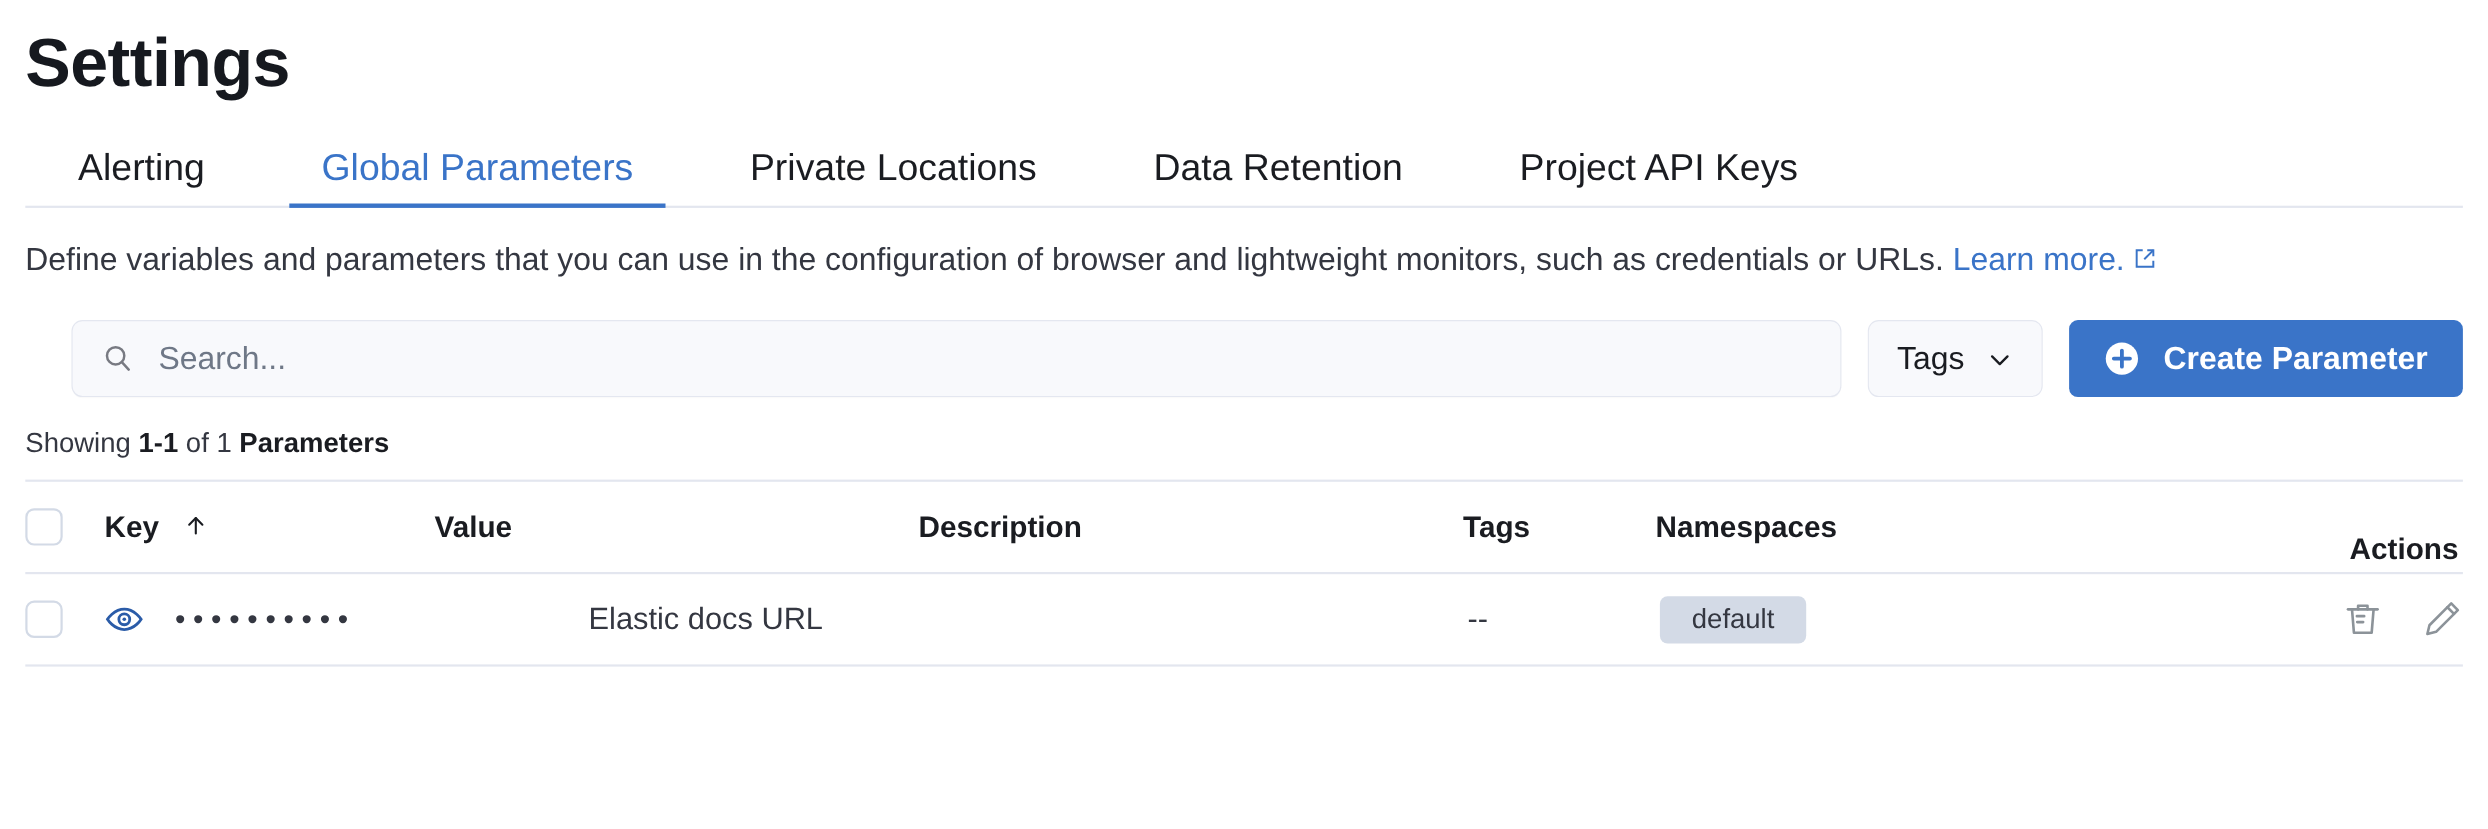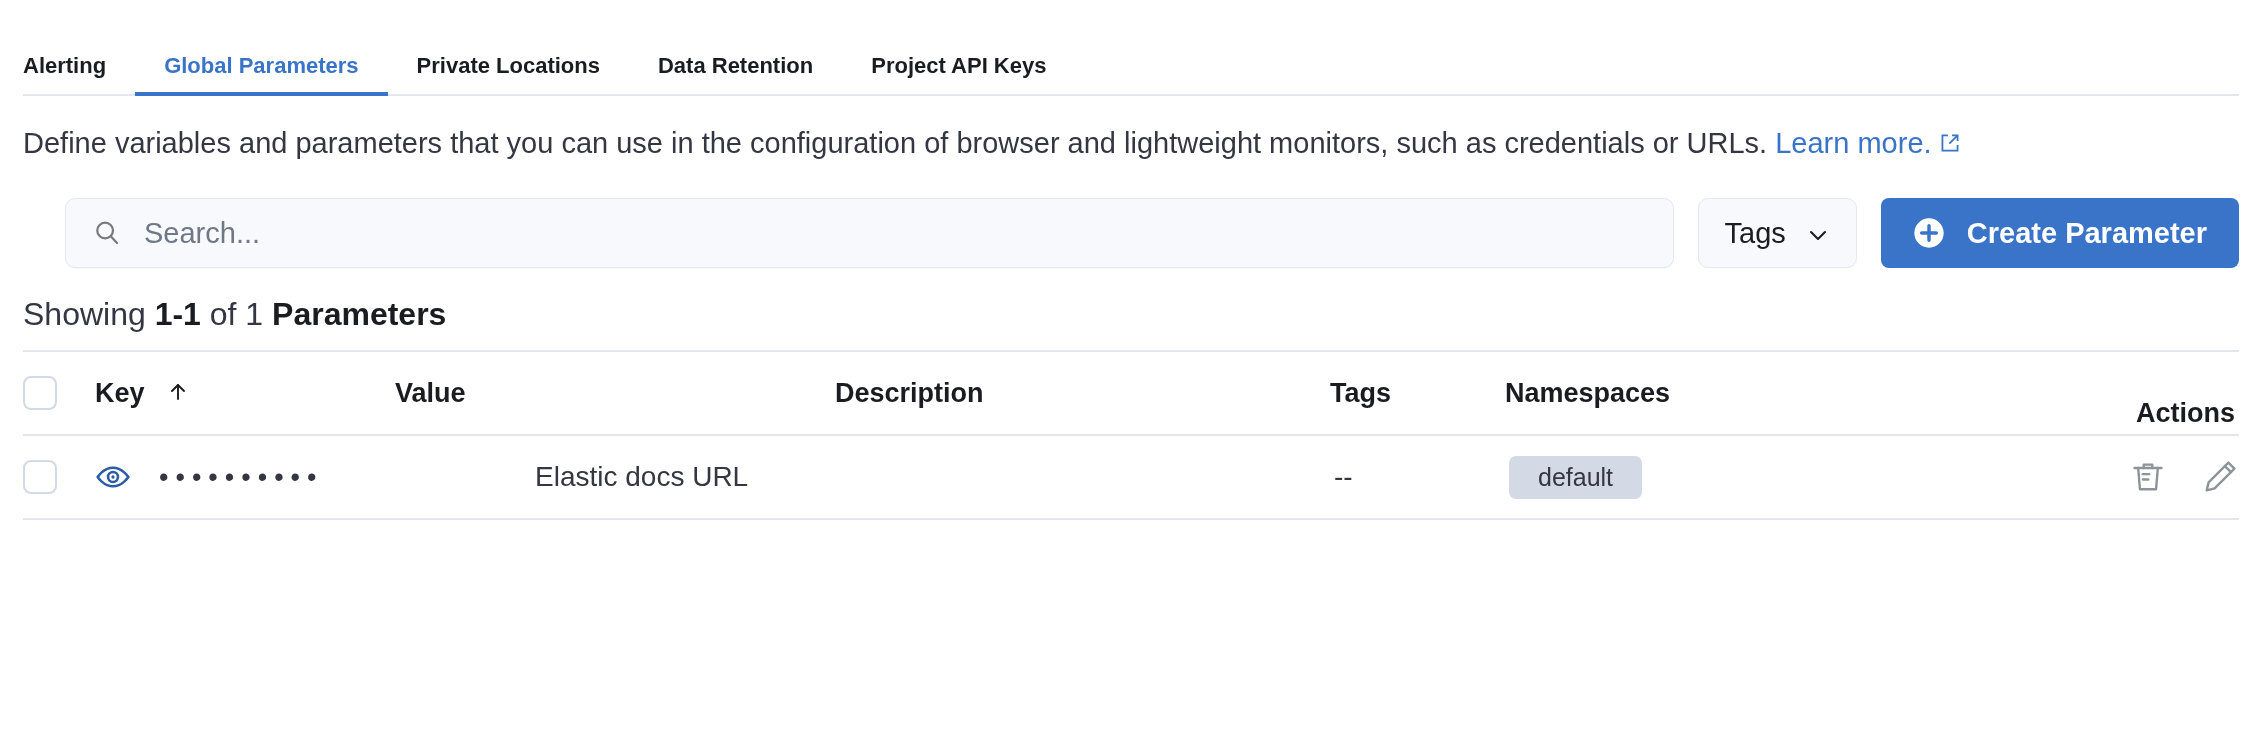--- a/index.html
+++ b/index.html
@@ -37,28 +37,29 @@
   .tabs {
     display: flex;
     align-items: flex-end;
     gap: 0;
     margin-top: 34px;
     border-bottom: 2px solid #e3e6ef;
     height: 62px;
     box-sizing: border-box;
   }
   .tab {
-    font-size: 22px;
-    font-weight: 700;
+    font-size: 34px;
+    font-weight: 400;
     color: #1a1c21;
     padding: 0 29px 17px 29px;
     position: relative;
     cursor: pointer;
     white-space: nowrap;
     line-height: 1;
+    margin-left: 48px;
   }
   .tab:first-child { padding-left: 0; }
   .tab.active { color: #3a74c8; }
   .tab.active::after {
     content: "";
     position: absolute;
     left: 0; right: 0; bottom: -2px;
     height: 4px;
     background: #3a74c8;
   }
@@ -161,21 +162,21 @@
     cursor: pointer;
     white-space: nowrap;
   }
   .plus-badge {
     width: 32px; height: 32px; flex: none;
   }
 
   
   .showing {
     margin-top: 30px;
-    font-size: 32px;
+    font-size: 25px;
     color: #343741;
     line-height: 1;
   }
   .showing b { font-weight: 700; color: #1a1c21; }
 
   
   .table {
     margin-top: 20px;
     border-top: 2px solid #e3e6ef;
   }
@@ -229,20 +230,21 @@
     font-size: 25px;
     line-height: 1;
   }
   .act-icon { width: 38px; height: 38px; cursor: pointer; opacity: 0.78; }
 </style>
 </head>
 <body>
 
 <div class="page">
 
+  <h1 class="page-title">Settings</h1>
 
   <div class="tabs">
     <div class="tab">Alerting</div>
     <div class="tab active">Global Parameters</div>
     <div class="tab">Private Locations</div>
     <div class="tab">Data Retention</div>
     <div class="tab">Project API Keys</div>
   </div>
 
   <div class="description">

